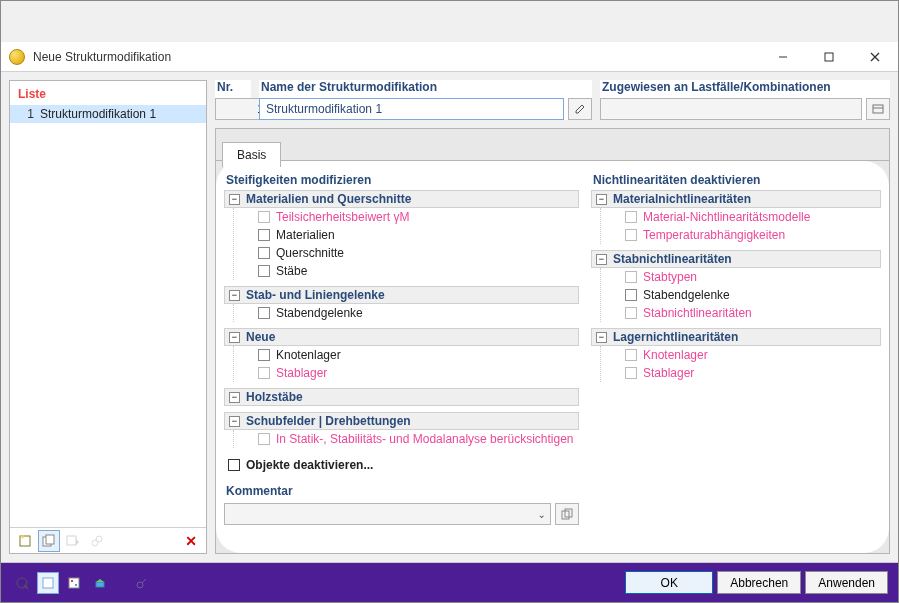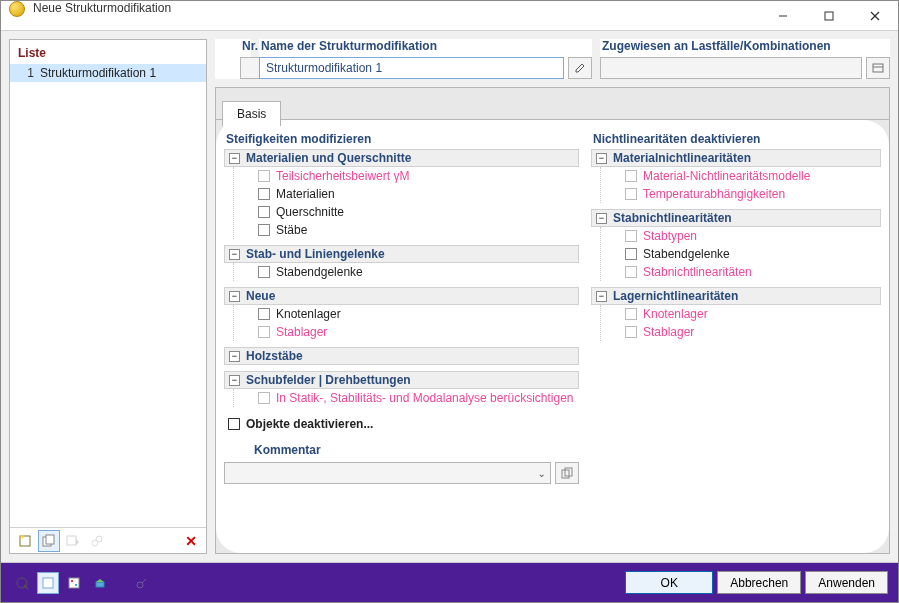--- a/index.html
+++ b/index.html
@@ -1,42 +1,42 @@
 <!DOCTYPE html>
 <html><head>
 <meta charset="utf-8">
 <style>
   * { box-sizing: border-box; }
   html, body { margin:0; padding:0; font-family: "Segoe UI", Tahoma, sans-serif; font-size:12px; color:#222; background:#fff; }
   .window { width:899px; height:603px; border:1px solid #888; display:flex; flex-direction:column; background:#f0f0f0; }
-  .titlebar { height:30px; background:#fff; display:flex; padding:0 0 0 8px; border-bottom:1px solid #d0d0d0; }
+  .titlebar { height:30px; background:#fff; display:flex; align-items:center; padding:0 0 0 8px; border-bottom:1px solid #d0d0d0;margin-top:41px; }
   .titlebar .app-icon { width:16px; height:16px; border-radius:50%; background: radial-gradient(circle at 30% 30%, #ffe070, #d8a400); border:1px solid #b58600; margin-right:8px; }
   .titlebar .title { flex:1; font-size:12px; color:#333; }
   .win-btns { display:flex; height:100%; }
   .win-btn { width:46px; display:flex; align-items:center; justify-content:center; color:#333; }
 
   .body { flex:1; display:flex; padding:8px; gap:8px; min-height:0; }
 
   .panel { background:#fff; border:1px solid #b5b5b5; }
   .left-panel { width:198px; display:flex; flex-direction:column; }
-  .panel-header { color:#7f1d1d; font-weight:600; padding:6px 8px 4px 8px; }
+  .panel-header { color:#ef4444; font-weight:600; padding:6px 8px 4px 8px; }
   .list-area { flex:1; overflow:auto; }
   .list-row { display:flex; align-items:center; height:18px; padding:0 6px; gap:6px; }
   .list-row.selected { background:#cfe8ff; }
   .list-row .idx { width:18px; text-align:right; color:#333; }
   .list-toolbar { height:26px; border-top:1px solid #d0d0d0; display:flex; align-items:center; padding:0 4px; gap:2px; }
   .icon-btn { width:22px; height:22px; display:flex; align-items:center; justify-content:center; border:1px solid transparent; }
   .icon-btn.active { border:1px solid #7aa9e0; background:#e6f1fb; }
   .x-red { color:#d80000; font-weight:bold; font-size:14px; margin-left:auto; }
 
   .right-col { flex:1; display:flex; flex-direction:column; gap:8px; min-height:0; }
   .top-row { display:flex; gap:8px; }
   .box { background:#fff; border:none; }
   .box .lbl { color:#2a4a7a; font-weight:600; padding:0 0 4px 2px; }
-  .nr-box { width:36px;padding-left:25px; }
+  .nr-box { width:36px; }
   .nr-input { width:56px; height:22px; border:1px solid #b5b5b5; background:#f4f4f4; text-align:right; padding:0 6px; font-family:inherit; font-size:12px; }
   .name-box { flex:1; }
   .name-row { display:flex; gap:4px; }
   .name-input { flex:1; height:22px; border:1px solid #7aa9e0; padding:0 6px; font:inherit; color:#2a4a7a; background:#fff; }
   .mini-btn { width:24px; height:22px; border:1px solid #b5b5b5; background:#f4f4f4; display:flex; align-items:center; justify-content:center; }
   .assign-box { width:290px; }
   .assign-row { display:flex; gap:4px; }
   .assign-input { flex:1; height:22px; border:1px solid #b5b5b5; background:#f4f4f4; }
 
   .main-panel { flex:1; display:flex; flex-direction:column; background:#e8e8e8; border:1px solid #b5b5b5; min-height:0; }
@@ -54,21 +54,21 @@
   .tree-item.disabled .cb { border-color:#bbb; }
   .tree-item.disabled span.lbltxt { color:#ec4899; }
   .tree-group { border-left:1px dotted #ccc; margin-left:9px; }
   .spacer6 { height:6px; }
 
   .deact-row { display:flex; align-items:center; gap:6px; padding:10px 4px 4px 4px; }
   .deact-row .cb { width:12px; height:12px; border:1px solid #333; background:#fff; }
   .deact-row .lbltxt { font-weight:600; }
 
   .kommentar { padding-top:4px; }
-  .kommentar .section-title { margin-bottom:2px;margin-left:28px; }
+  .kommentar .section-title { margin-bottom:2px; }
   .kom-row { display:flex; gap:4px; }
   .kom-select { flex:1; height:22px; border:1px solid #b5b5b5; background:#f4f4f4; display:flex; align-items:center; justify-content:flex-end; padding:0 4px; }
   .chev { color:#555; font-size:10px; }
 
   .footer { height:40px; border-top:1px solid #c8c8c8; display:flex; align-items:center; padding:0 10px; gap:4px; background:#4c1d95; }
   .footer .spacer { flex:1; }
   .btn { height:23px; min-width:76px; padding:0 12px; border:1px solid #8a8a8a; background:#f4f4f4; font:inherit; }
   .btn.primary { border:1px solid #0a64ad; background:#eaf3fb; min-width:88px; }
 
   svg { display:block; }

